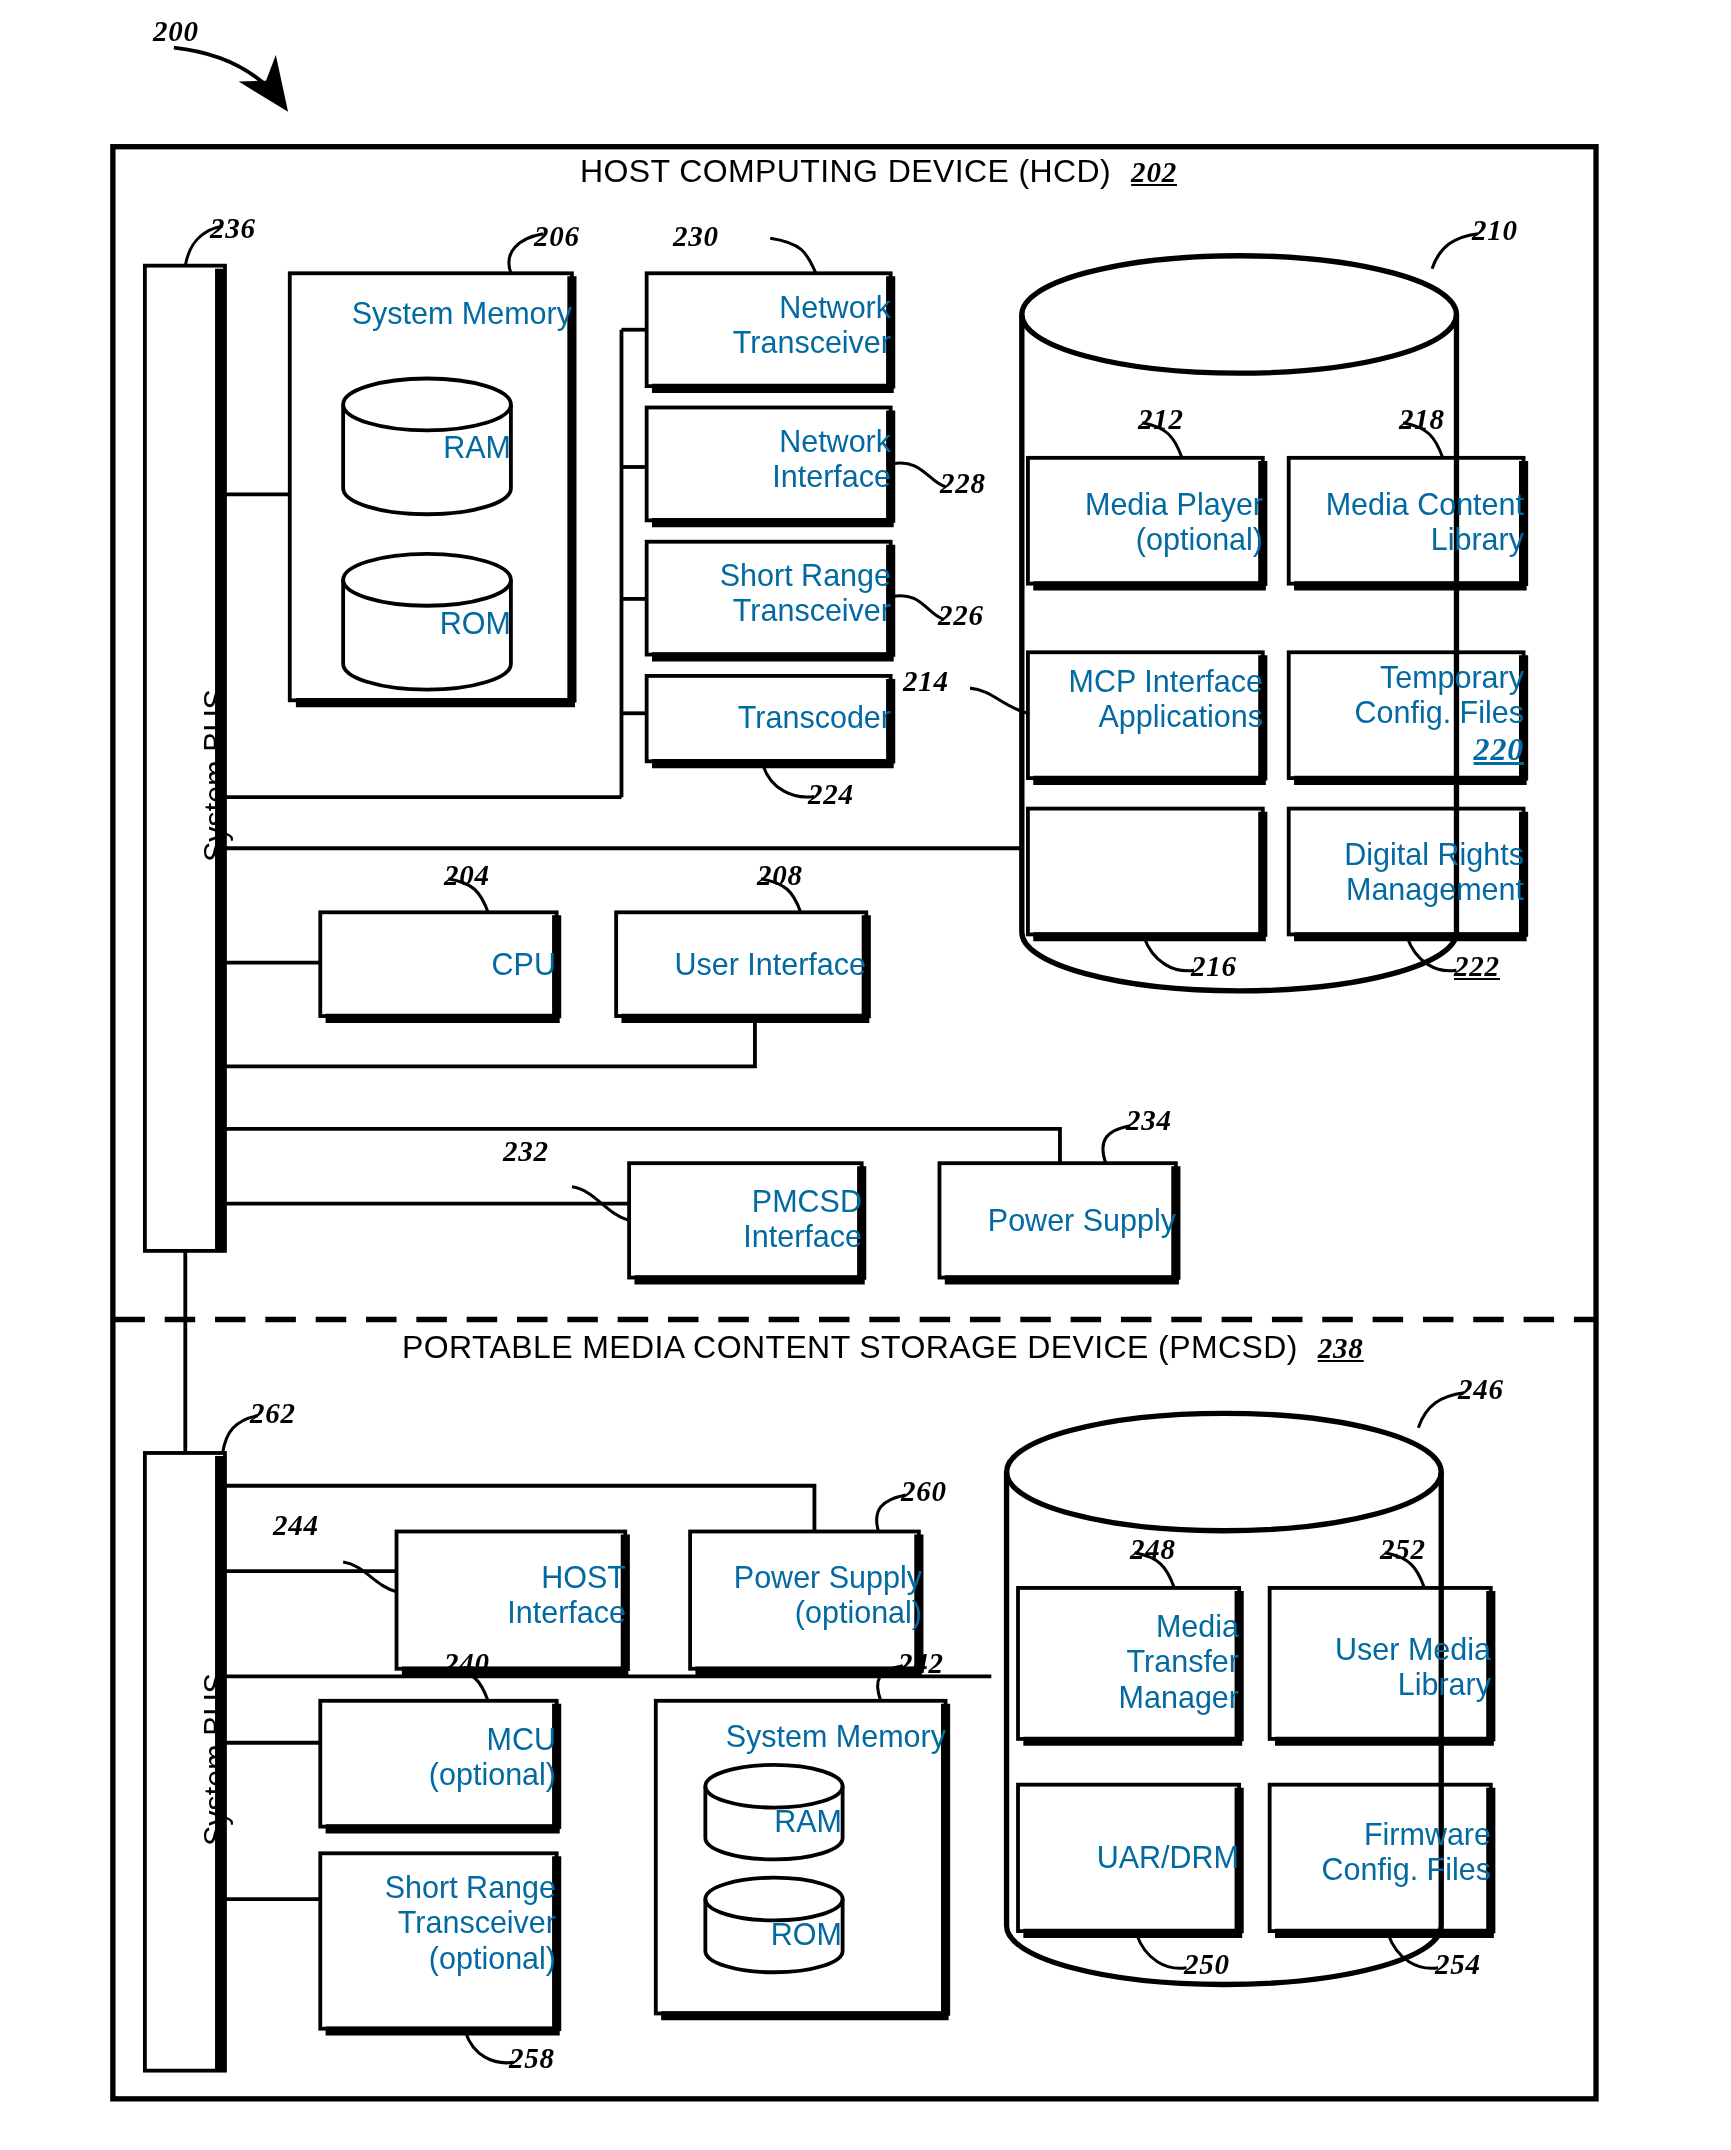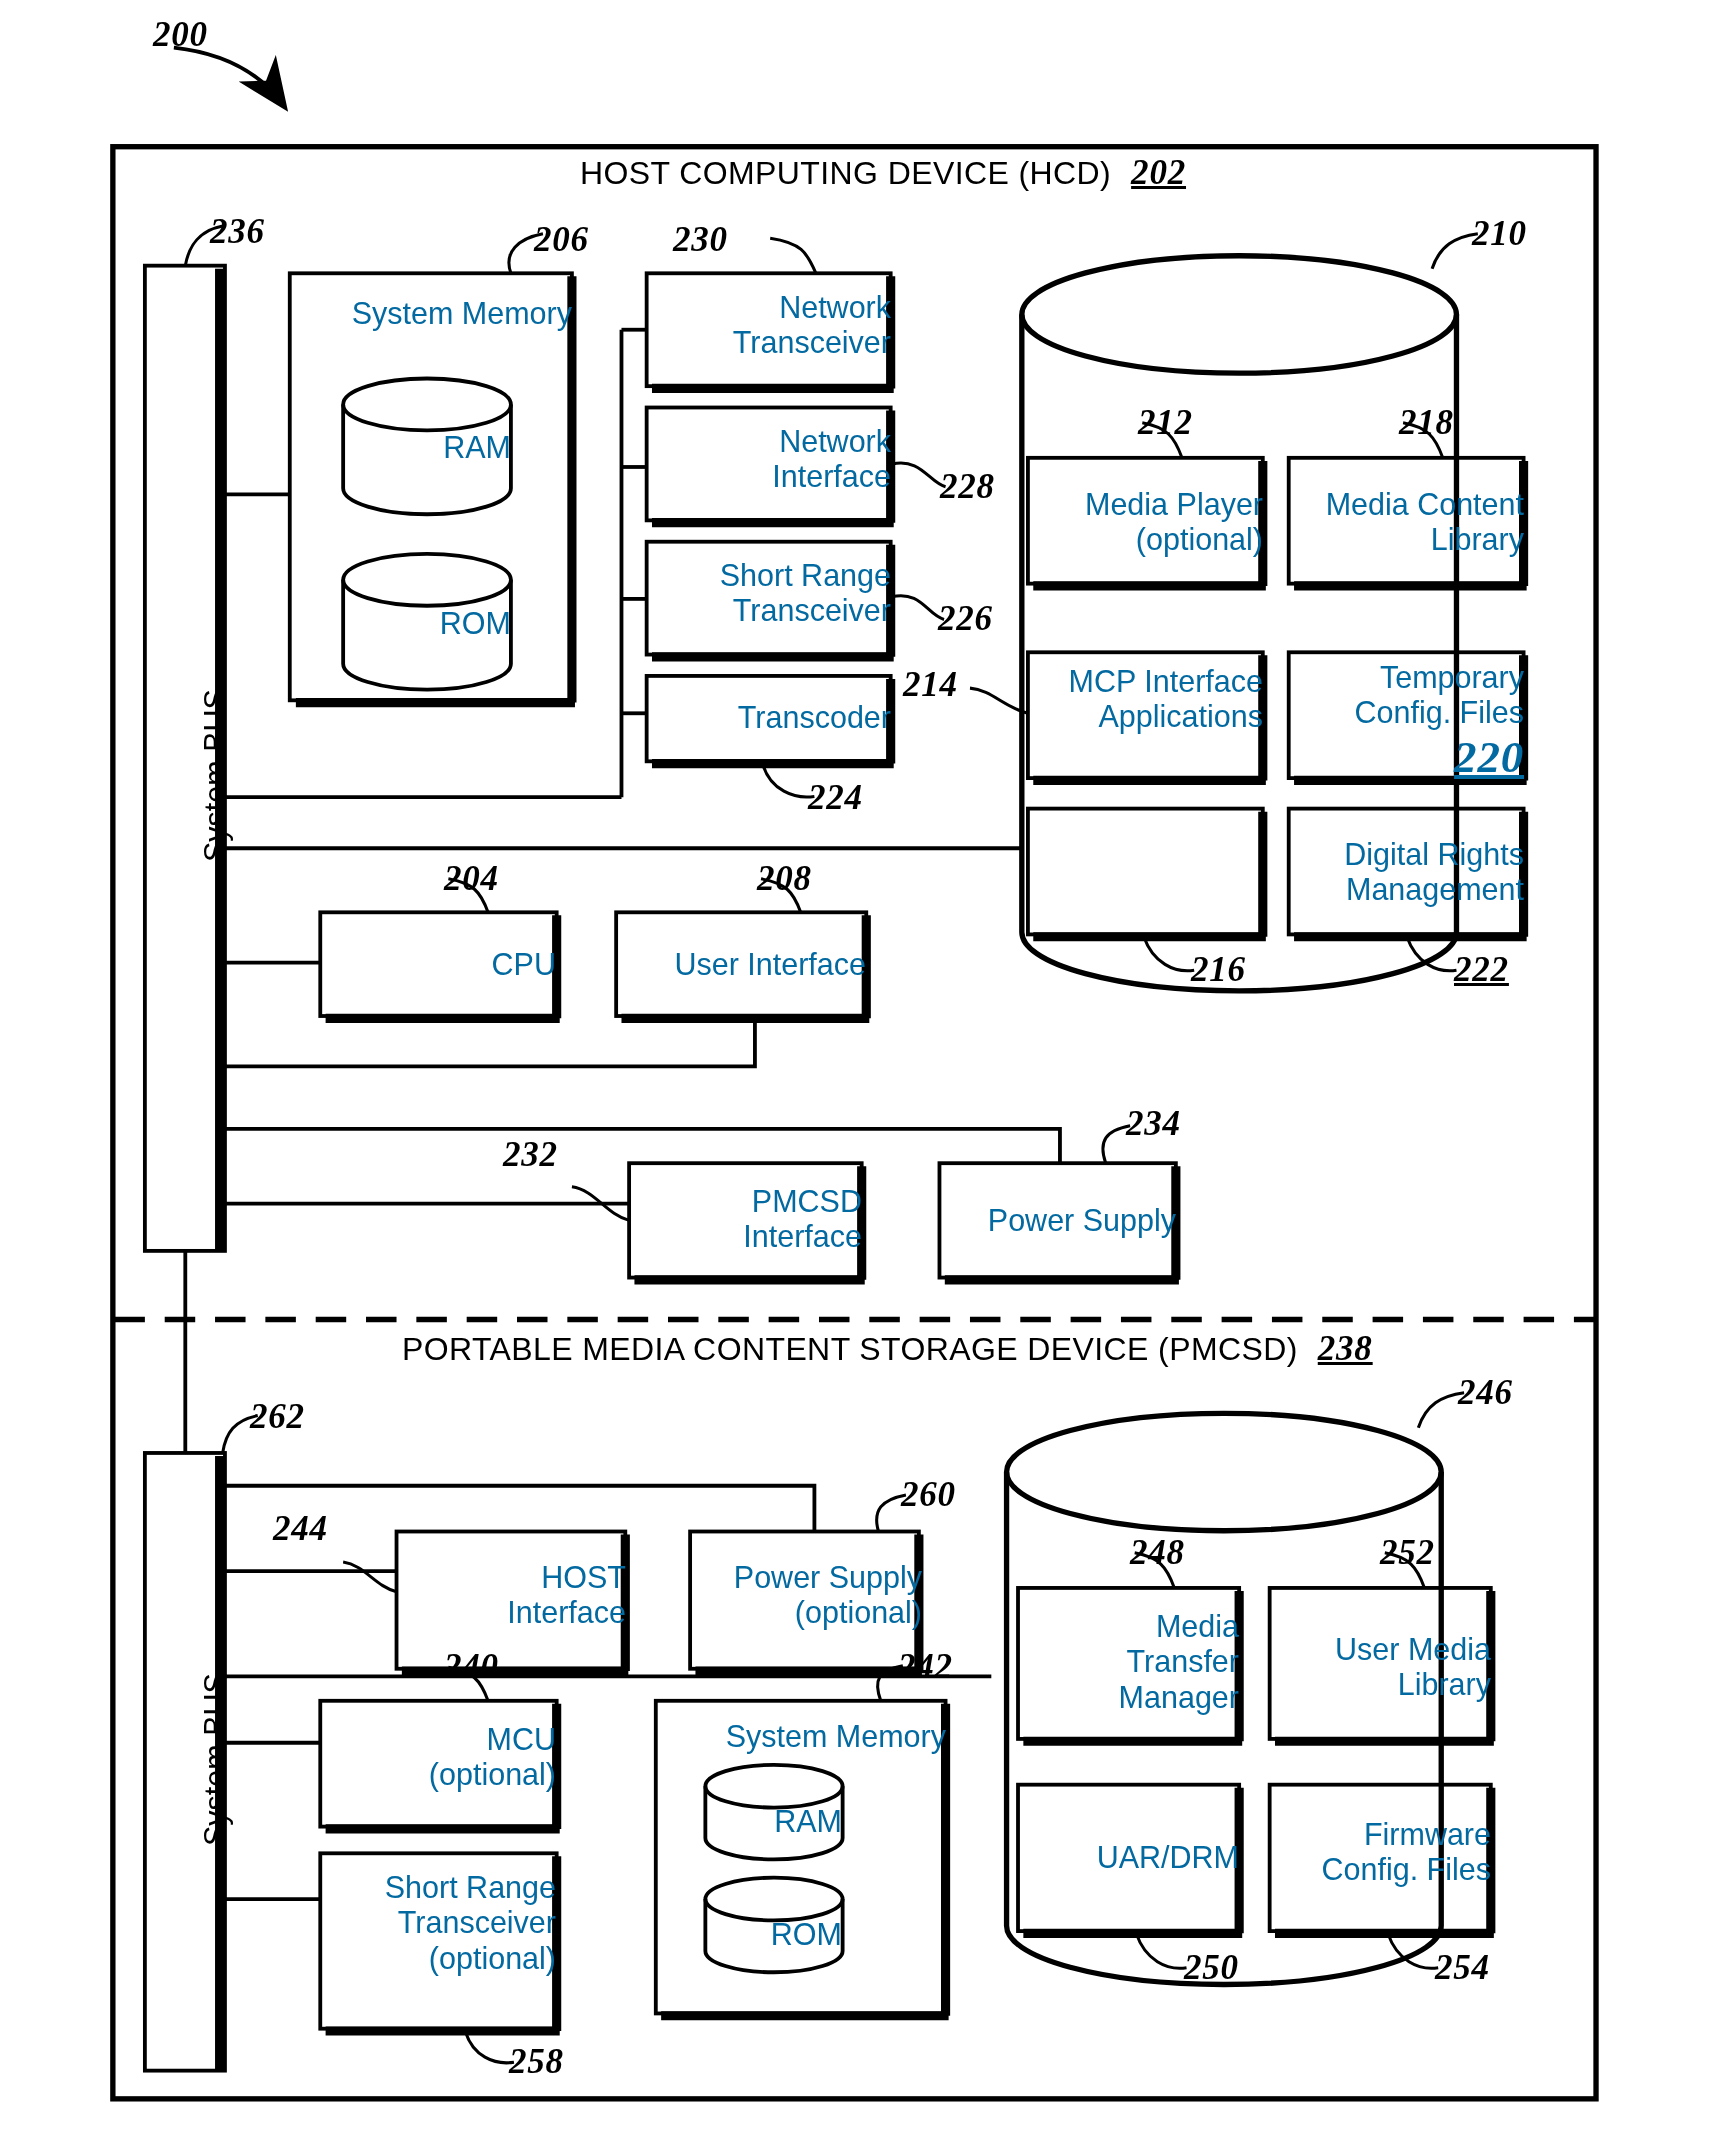--- a/index.html
+++ b/index.html
@@ -2,21 +2,21 @@
 <html style="font-size:12.2px"><head>
 <meta charset="utf-8">
 <style>
   html,body{margin:0;padding:0;background:#ffffff;}
   body{width:1731px;height:2151px;position:relative;overflow:hidden;
        font-family:"Liberation Sans", sans-serif;color:#000;}
   #root{position:absolute;left:0;top:0;width:1731px;height:2151px;}
   svg{position:absolute;left:0;top:0;width:1731px;height:2151px;}
   .lbl{position:absolute;text-align:right;line-height:1.16;color:#0369a1;}
   .bxtext{font-size:30.5px;}
-  .ref{position:absolute;font-style:italic;font-weight:bold;font-size:35px;
+  .ref{position:absolute;font-style:italic;font-weight:bold;font-size:29px;
        font-family:"Liberation Serif", serif;letter-spacing:0.8px;}
   .refu{text-decoration:underline;}
   .sect-title{position:absolute;font-size:32px;letter-spacing:0.4px;white-space:nowrap;}
   .vert{position:absolute;font-size:30.5px;white-space:nowrap;
         transform-origin:0 0;transform:rotate(-90deg);}
 </style>
 </head>
 <body>
 
 <div id="root">
@@ -302,21 +302,21 @@
 
 <div class="lbl bxtext" style="left:1028px;top:664px;width:235px;">
   <span>MCP Interface</span><br>
   <span>Applications</span>
 </div>
 <div class="ref" style="left:903px;top:665px;">214</div>
 
 <div class="lbl bxtext" style="left:1289px;top:660px;width:235px;">
   <span>Temporary</span><br>
   <span>Config. Files</span><br>
-  <span class="ref refu" style="position:relative;left:0;top:0;font-size:45px;">220</span>
+  <span class="ref refu" style="position:relative;left:0;top:0;font-size:32px;">220</span>
 </div>
 
 <div class="ref" style="left:1191px;top:950px;">216</div>
 
 <div class="lbl bxtext" style="left:1289px;top:837px;width:235px;">
   <span>Digital Rights</span><br>
   <span>Management</span>
 </div>
 <div class="ref" style="left:1454px;top:950px;text-decoration:underline;">222</div>
 

